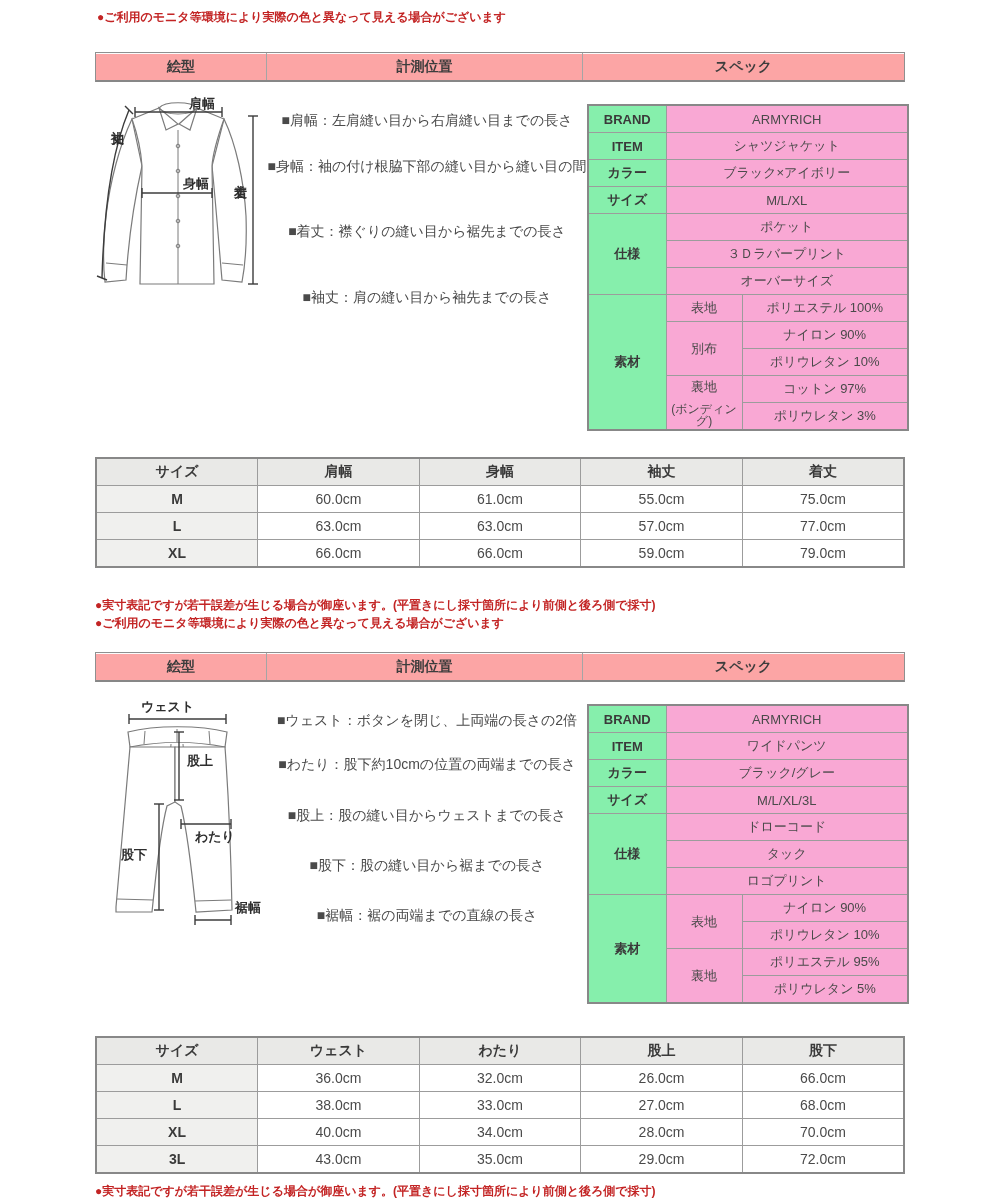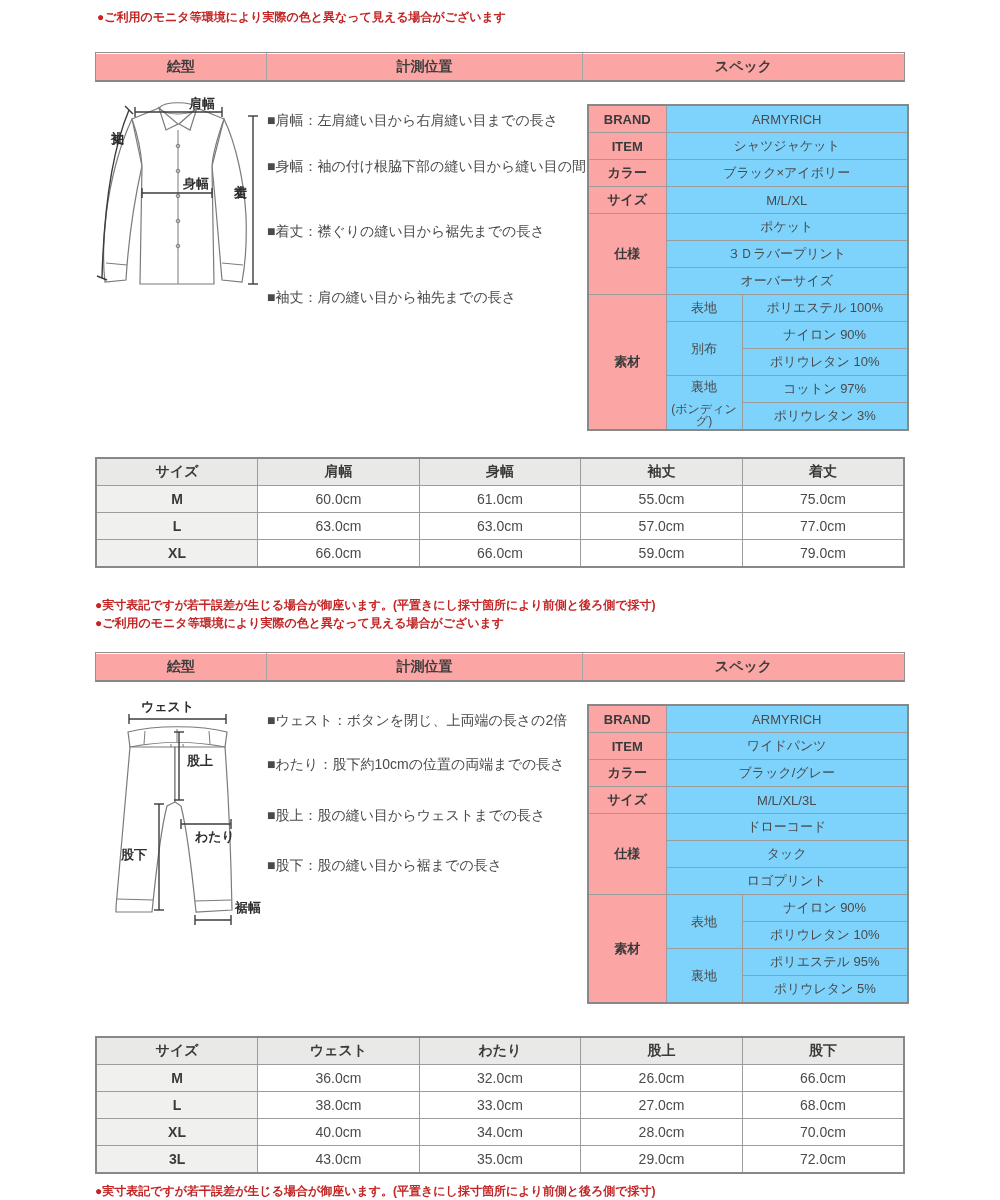--- a/index.html
+++ b/index.html
@@ -32,32 +32,32 @@
 
   .content-row { display:flex; margin-top:14px; }
 
   
   .illus { position:relative; width:172px; flex:0 0 172px; }
   .illus svg { display:block; }
   .dlabel { position:absolute; font-weight:bold; font-size:13px; color:#2e2e2e; white-space:nowrap; line-height:1; }
   .dlabel.v { writing-mode:vertical-rl; text-orientation:upright; letter-spacing:1px; }
 
   
-  .measures { width:320px; flex:0 0 320px; font-size:14px; line-height:1.45; color:#4a4a4a; padding-top:14px; box-sizing:border-box; }
+  .measures { width:320px; flex:0 0 320px; font-size:14px; line-height:1.45; color:#4a4a4a; padding-top:14px; box-sizing:border-box;text-align:center; }
   .measures p { margin:0 0 26px 0; }
   .m-shirt p:nth-child(2) { margin-bottom:44px; }
   .m-shirt p:nth-child(3) { margin-bottom:46px; }
   .m-pants p { margin-bottom:30px; }
   .m-pants p:nth-child(1) { margin-bottom:24px; }
 
   
   .specwrap { margin-left:auto; }
   table.spec { border-collapse:collapse; width:322px; margin-top:8px; font-size:13px; border:2px solid #888888; table-layout:fixed; }
-  table.spec td { border:1px solid #9c9c9c; height:26px; text-align:center; padding:0 3px; background:#7dd3fc; color:#4a4a4a; overflow:hidden; }
-  table.spec td.lab { background:#fca5a5; font-weight:bold; color:#3a3a3a; }
+  table.spec td { border:1px solid #9c9c9c; height:26px; text-align:center; padding:0 3px; background:#f9a8d4; color:#4a4a4a; overflow:hidden; }
+  table.spec td.lab { background:#86efac; font-weight:bold; color:#3a3a3a; }
   table.spec col.c-lab { width:78px; }
   table.spec col.c-sub { width:76px; }
   table.spec .note { display:block; font-size:12px; line-height:1; margin-top:7px; color:#4a4a4a; font-weight:normal; }
 
   
   table.size { border-collapse:collapse; width:100%; margin-top:26px; font-size:14px; table-layout:fixed; border:2px solid #888888; }
   table.size th, table.size td { border:1px solid #9c9c9c; height:26px; text-align:center; padding:0; }
   table.size thead th { background:#e9e9e7; color:#3a3a3a; }
   table.size tbody th { background:#f0f0ee; color:#3a3a3a; }
   table.size td { color:#4a4a4a; }
@@ -286,20 +286,21 @@
         <span class="dlabel" style="left:100px; top:134px;">わたり</span>
         <span class="dlabel" style="left:26px; top:152px;">股下</span>
         <span class="dlabel" style="left:140px; top:205px;">裾幅</span>
       </div>
 
       <div class="measures m-pants">
         <p>■ウェスト：ボタンを閉じ、上両端の長さの2倍</p>
         <p>■わたり：股下約10cmの位置の両端までの長さ</p>
         <p>■股上：股の縫い目からウェストまでの長さ</p>
         <p>■股下：股の縫い目から裾までの長さ</p>
+        <p>■裾幅：裾の両端までの直線の長さ</p>
       </div>
 
       <div class="specwrap">
         <table class="spec">
           <colgroup>
               <col class="c-lab">
               <col class="c-sub">
               <col>
             </colgroup>
           <tbody>

